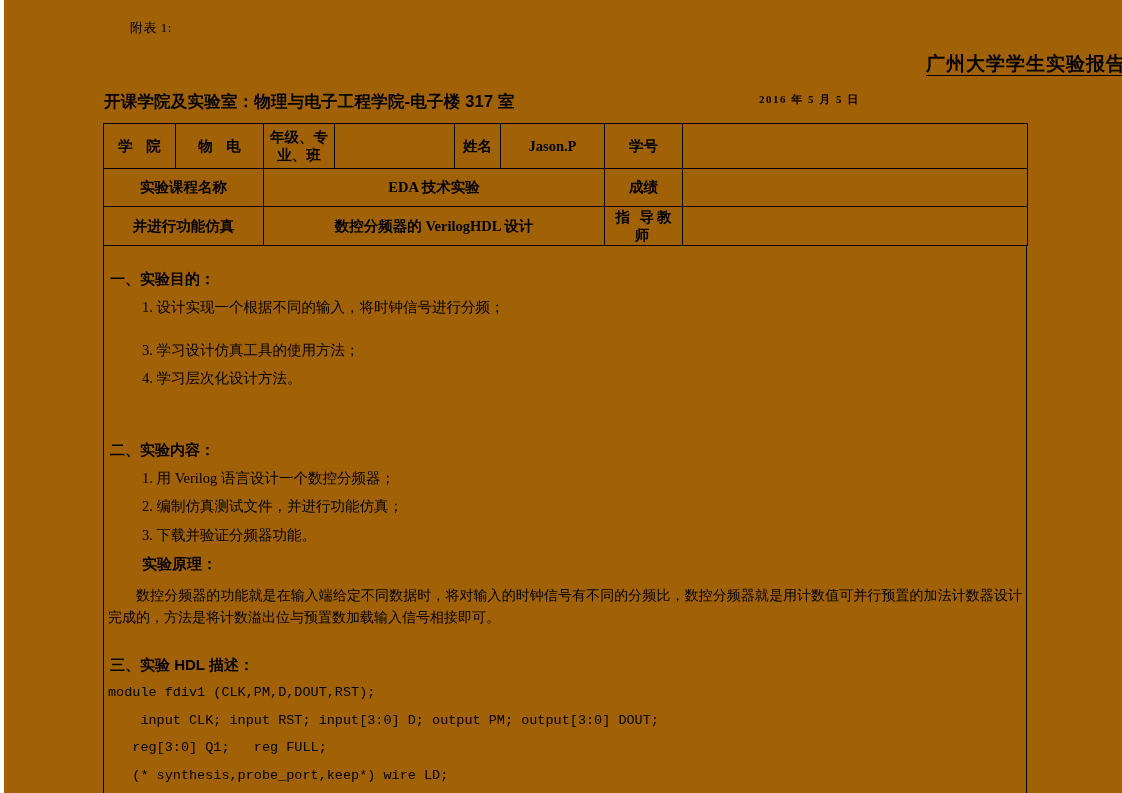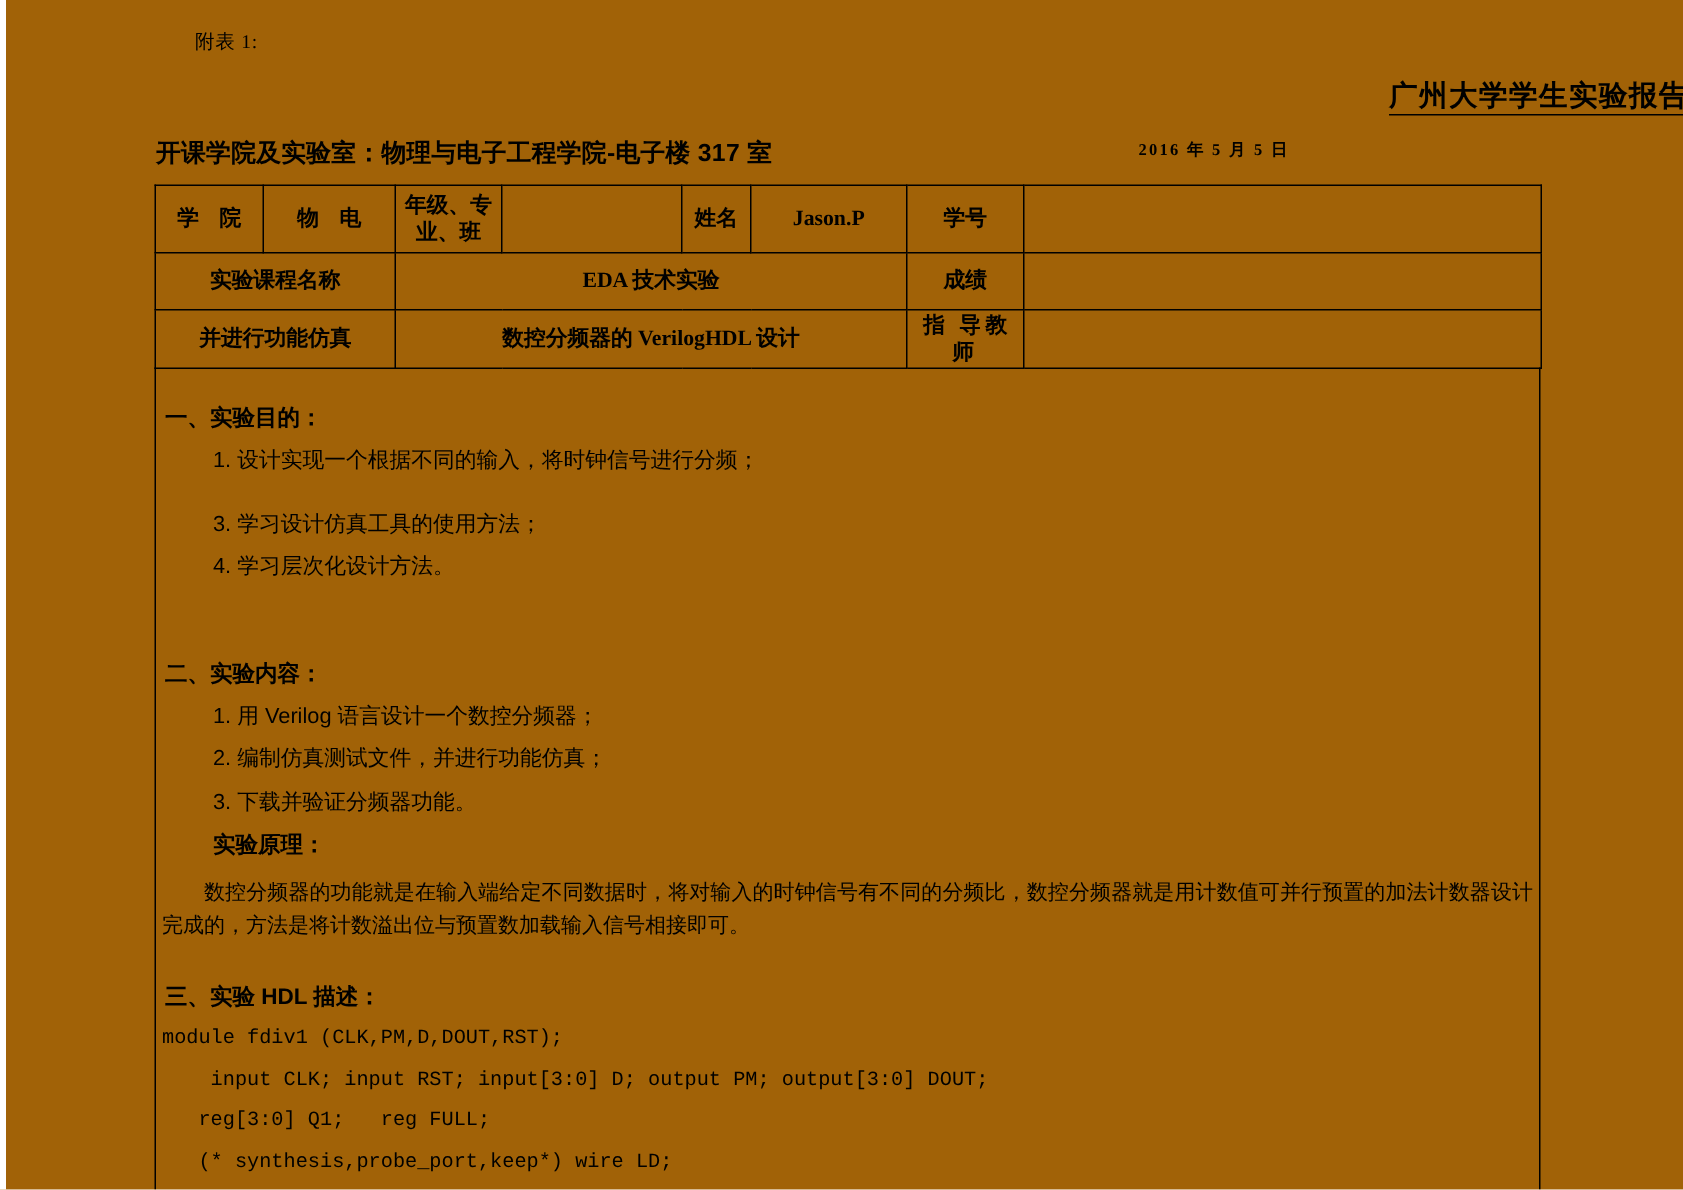--- a/index.html
+++ b/index.html
@@ -147,21 +147,21 @@
     font-size: 15px;
     font-weight: bold;
     font-family: Liberation Sans, sans-serif;
     padding-left: 38px;
     line-height: 1.0;
     white-space: nowrap;
   }
 
   .list-item {
     font-size: 14.5px;
-    font-family: Liberation Sans, sans-serif;
+    font-family: Liberation Serif, serif;
     padding-left: 38px;
     line-height: 1.0;
     white-space: nowrap;
   }
 
   .para {
     font-size: 14px;
     font-family: "Liberation Serif", "DejaVu Serif", serif;
     line-height: 1.55;
     text-align: justify;

